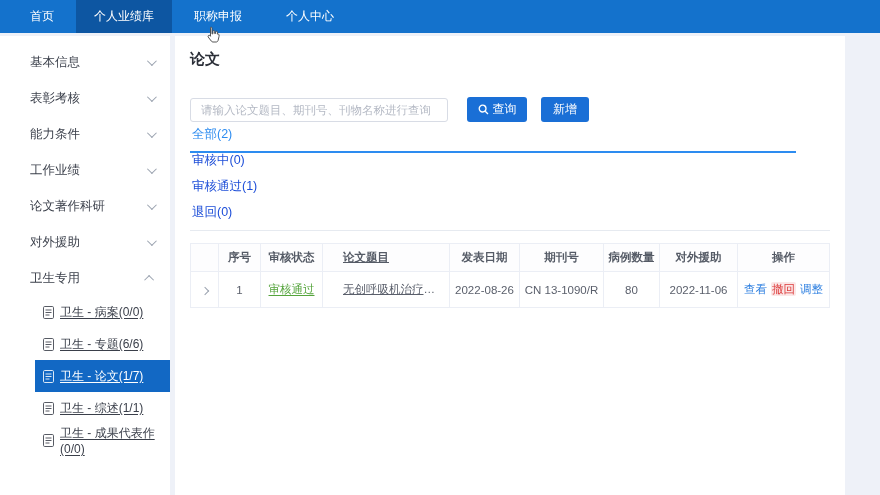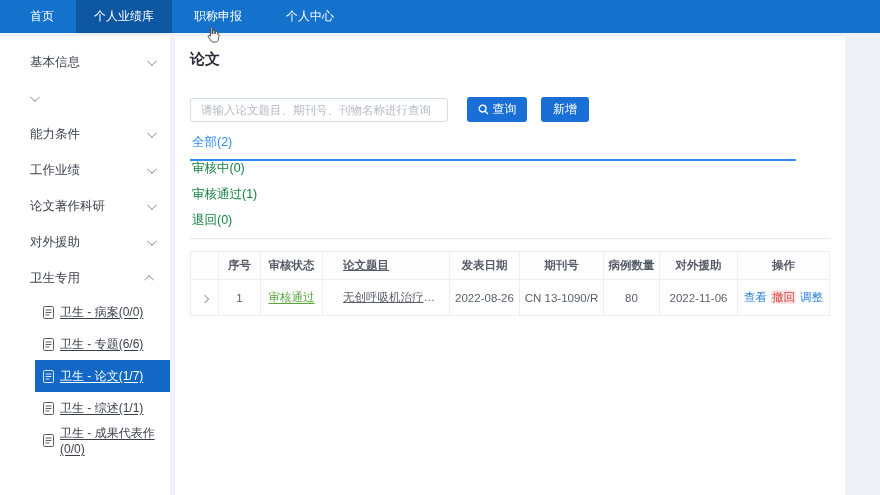--- a/index.html
+++ b/index.html
@@ -34,34 +34,34 @@
     cursor:pointer; }
   .sub-item .sub-lbl { text-decoration:underline; text-underline-offset:2px; }
   .sub-item.selected { background:var(--sidebar-selected-bg,#1268c4); color:#fff; }
   .doc-icon { display:inline-flex; color:inherit; opacity:.85; }
 
   
   .content { position:absolute; left:175px; top:36px; width:670px; bottom:0;
     background:#fff; padding:14px 15px 0 15px; }
   .page-title { font-size:15px; font-weight:bold; color:#2b2f38; margin-bottom:28px; }
 
-  .toolbar { display:flex; align-items:center; margin-bottom:12px; }
+  .toolbar { display:flex; align-items:center; margin-bottom:4px; }
   .search-input { width:258px; height:24px; border:1px solid #d8dce5;
     border-radius:3px; padding:0 10px; font-size:11.5px; color:#333;
     outline:none; font-family:inherit; }
   .search-input::placeholder { color:#b4b9c4; }
   .btn { height:25px; border:none; border-radius:3px; color:#fff;
     background:var(--primary-button,#1a6fd6); font-size:12px; cursor:pointer;
     display:inline-flex; align-items:center; justify-content:center; gap:4px;
     font-family:inherit; }
   .btn.query { width:60px; margin-left:19px; }
   .btn.add   { width:48px; margin-left:14px; }
 
   .tabs { display:flex; border-bottom:1px solid #e6eaf0; margin-bottom:0;flex-direction:column; }
-  .tab { padding:0 2px 9px 2px; margin-right:34px; color:#15803d;
+  .tab { padding:0 2px 9px 2px; margin-right:34px; color:#1d4ed8;
     font-size:12.5px; cursor:pointer; position:relative; }
   .tab.active { color:var(--tab-active,#2d8cf0); }
   .tab.active::after { content:""; position:absolute; left:0; right:0;
     bottom:-1px; height:2px; background:var(--tab-active,#2d8cf0); }
 
   table { border-collapse:collapse; width:100%; margin-top:12px; table-layout:fixed; }
   th,td { border:1px solid #ebeef5; font-size:11.5px; color:#5a5f6b;
     text-align:center; padding:0 4px; overflow:hidden; white-space:nowrap;
     text-overflow:ellipsis; }
   th { height:28px; font-weight:bold; color:#555b66; background:#fdfdfe; }
@@ -97,20 +97,21 @@
       <path d="M5 1c.6 0 1 .5 1 1.1v5.8l.9-.1V5.4c0-.5.4-.9.9-.9s.9.4.9.9v2.2l.9-.1V6.2c0-.5.4-.9.9-.9s.9.4.9.9v1.9l.8 0c.5 0 .9.4.9.9l-.1 1.5-.9 3.9c-.2.9-1 1.6-1.9 1.6H7c-.7 0-1.3-.3-1.7-.9L2.2 11c-.3-.5-.2-1.2.3-1.5.5-.3 1.1-.3 1.5.2l.5.6V2.1C4.5 1.5 4.4 1 5 1z" fill="#fff" stroke="#444" stroke-width="0.9"></path>
     </svg>
   </div>
 
   <aside class="sidebar">
     <div class="side-item">
       <span class="lbl">基本信息</span>
       <span class="chev down"></span>
     </div>
     <div class="side-item">
+      <span class="lbl">表彰考核</span>
       <span class="chev down"></span>
     </div>
     <div class="side-item">
       <span class="lbl">能力条件</span>
       <span class="chev down"></span>
     </div>
     <div class="side-item">
       <span class="lbl">工作业绩</span>
       <span class="chev down"></span>
     </div>

